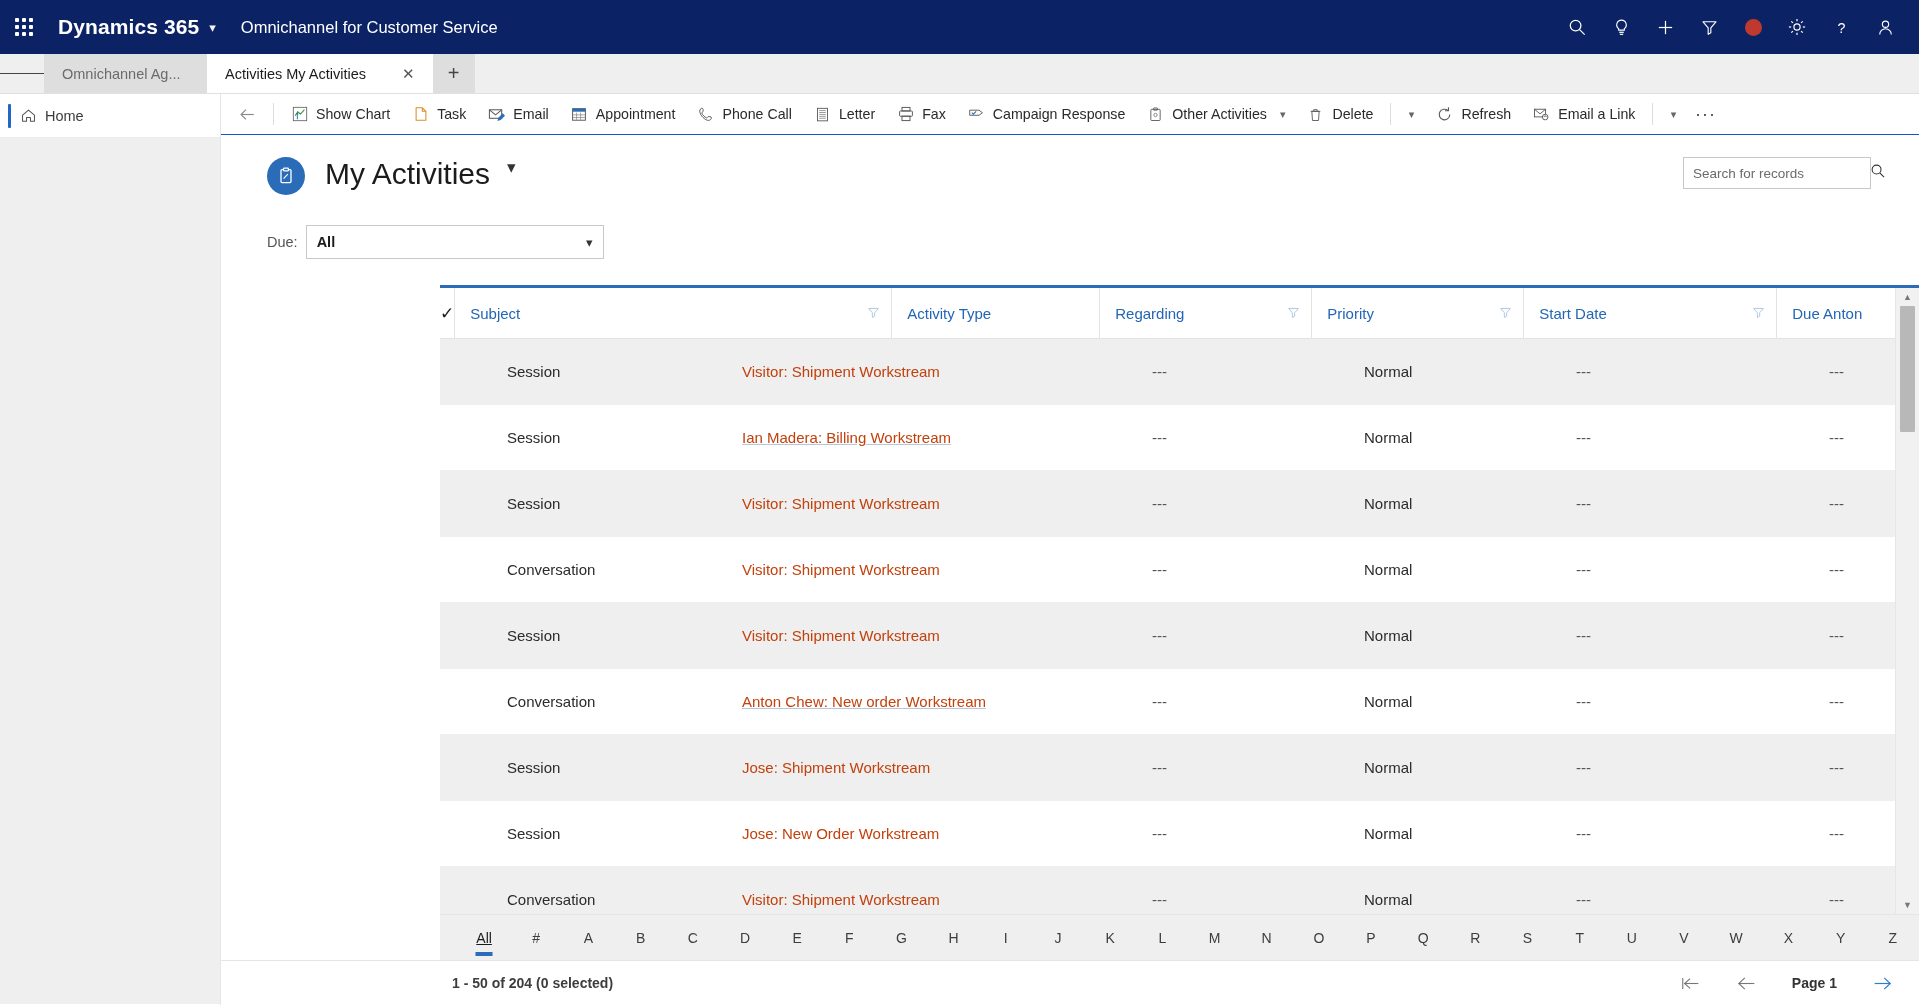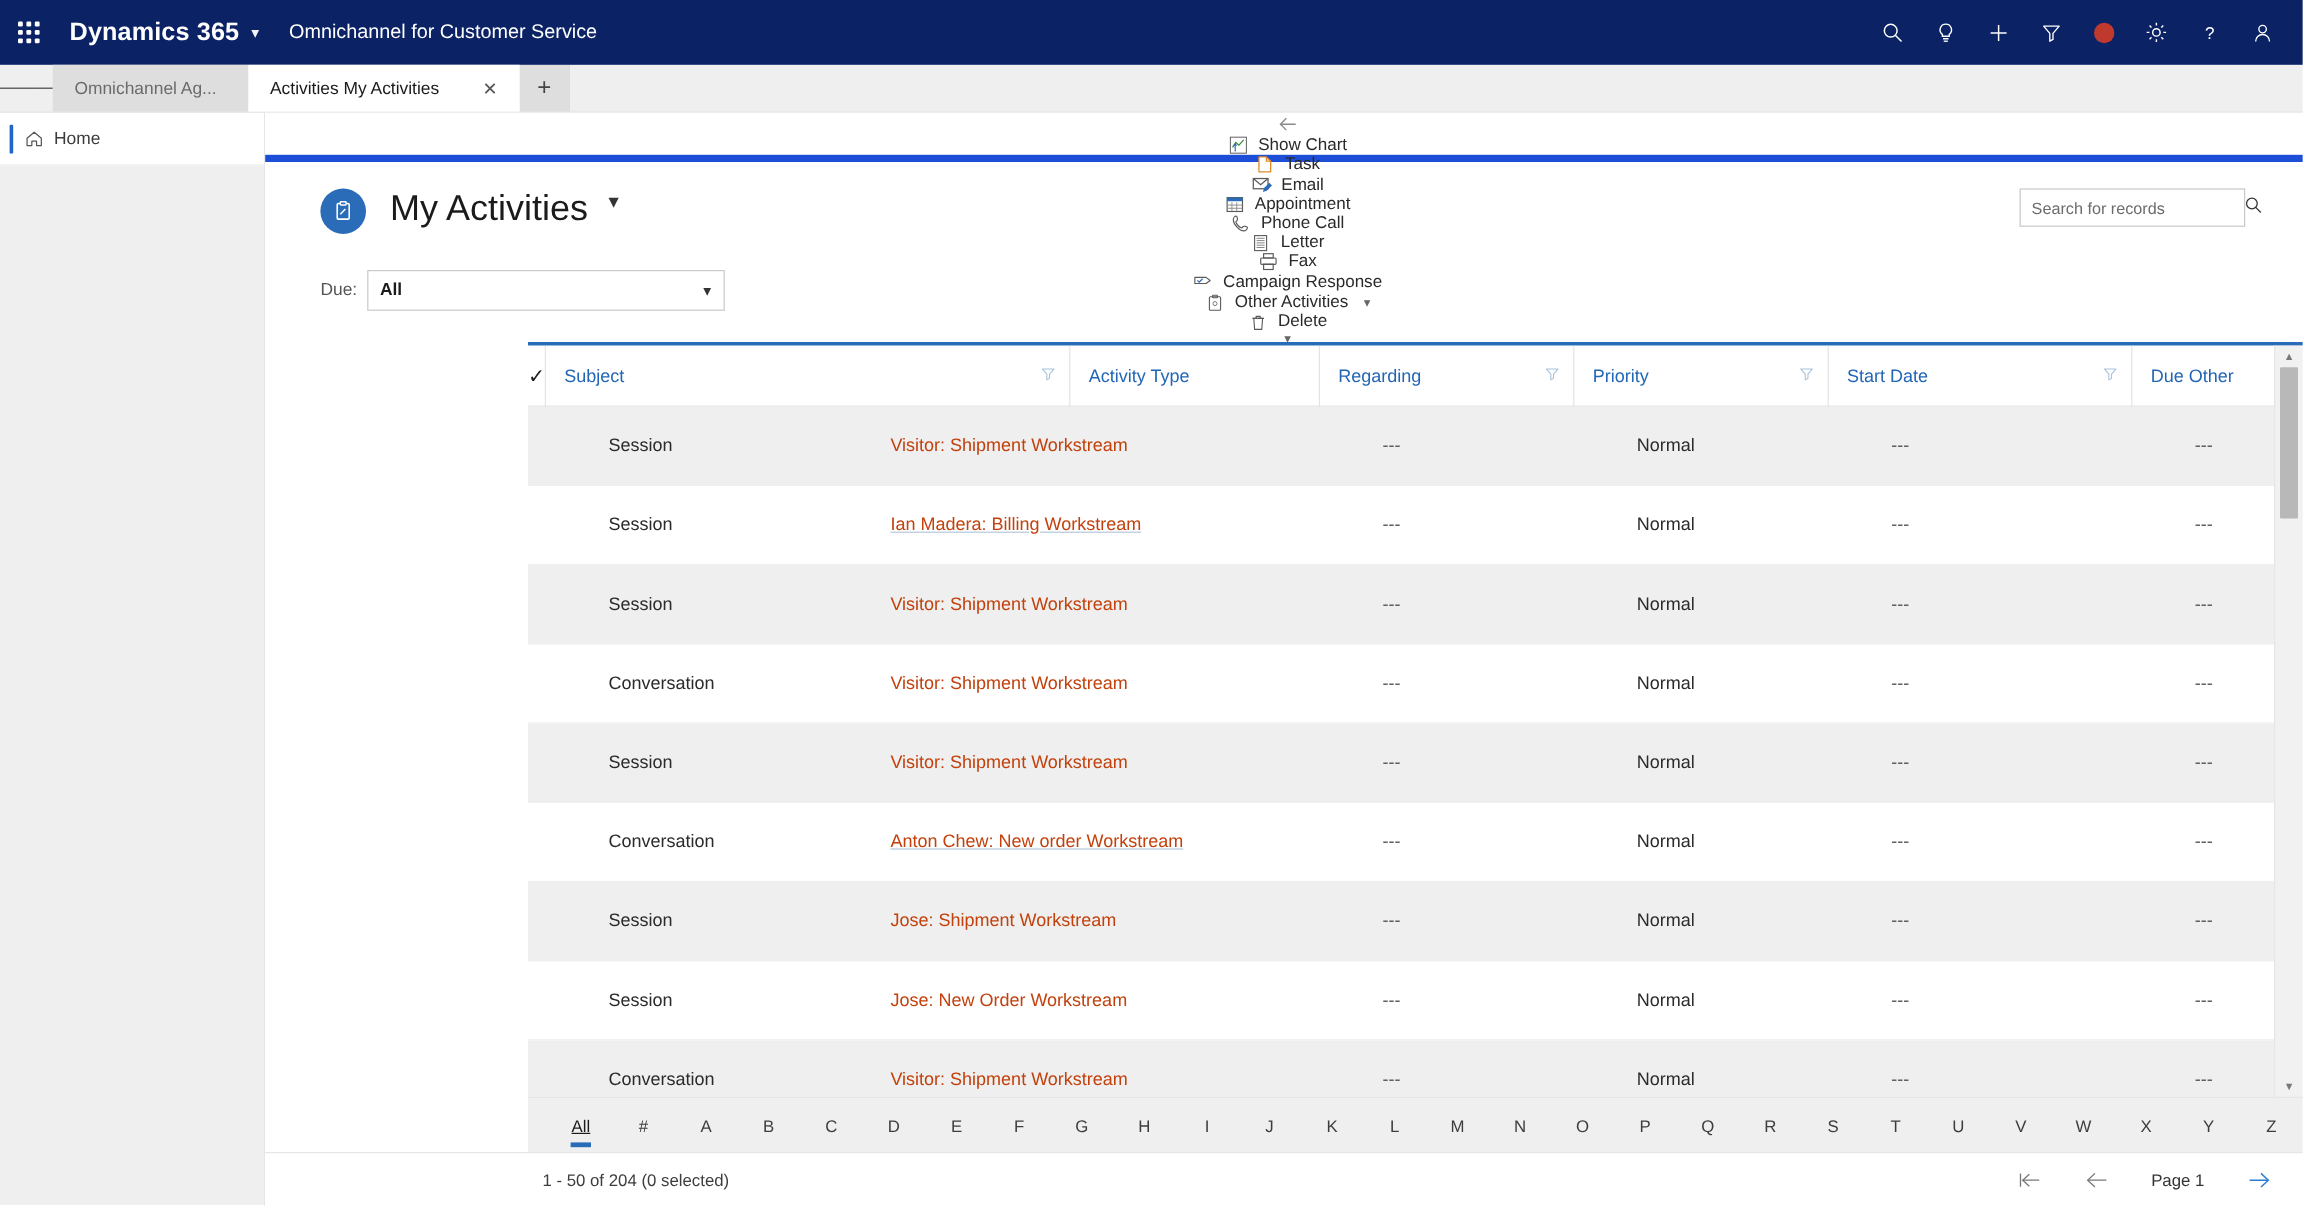--- a/index.html
+++ b/index.html
@@ -67,22 +67,22 @@
     border-bottom: 1px solid #ededed;
   }
   .nav-active-bar { width: 3px; height: 24px; background: #2266c8; border-radius: 1px; }
   .nav-ico { width: 34px; display: flex; align-items: center; justify-content: center; }
   .sidenav-rest { background: #efefef; height: calc(100% - 45px); }
 
   .content { flex: 1; display: flex; flex-direction: column; background: #fff; min-width: 0; }
 
   
   .cmdbar {
-    height: 41px; display: flex; align-items: center; border-bottom: 6px solid #1d4ed8;
-    padding-left: 6px; background: #fff; font-size: 14.2px; color: #2a2a2a; flex-direction: column;
+    height: 41px; display: flex; align-items: center; border-bottom: 1px solid #1d4ed8;
+    padding-left: 6px; background: #fff; font-size: 14.2px; color: #2a2a2a;
   }
   .cb-back {
     width: 40px; height: 40px; display: flex; align-items: center; justify-content: center;
     cursor: pointer;
   }
   .cb-sep { width: 1px; height: 22px; background: #dcdcdc; margin: 0 6px; }
   .cb-btn {
     display: flex; align-items: center; gap: 8px; padding: 0 11px; height: 40px;
     cursor: pointer; white-space: nowrap;
   }
@@ -187,21 +187,21 @@
   }
   .alpha.active { color: #1b1b1b; text-decoration: underline; }
   .alpha.active::after {
     content: ""; position: absolute; left: 50%; transform: translateX(-50%);
     bottom: -4px; width: 17px; height: 4px; background: #2b6cb8;
   }
 
   
   .footer {
     height: 45px; background: #fff; border-top: 1px solid #e6e6e6;
-    display: flex; align-items: center; padding: 0 26px 0 219px; font-size: 14px; color: #3d3d3d;
+    display: flex; align-items: center; padding: 0 26px 0 219px; font-size: 14px; color: #3d3d3d; font-weight: bold;
   }
   .foot-count { padding-left: 12px; }
   .pager { margin-left: auto; display: flex; align-items: center; gap: 34px; }
   .pg-btn { cursor: pointer; display: flex; align-items: center; }
   .pg-label { font-size: 14px; color: #333; }
 </style>
 </head>
 <body>
 
 <div class="topbar">
@@ -550,21 +550,21 @@
               <span class="gh-icons">
                 <span>
                   <svg width="13" height="13" viewBox="0 0 16 16">
                       <path d="M2 3h12l-4.6 5.4v4.2l-2.8 1.6V8.4z" fill="none" stroke="#a8c2de" stroke-width="1.1" stroke-linejoin="round"></path>
                     </svg>
                 </span>
               </span>
             </div>
 
             <div class="gh-cell c-due">
-              <span class="gh-label">Due Other</span>
+              <span class="gh-label">Due Anton</span>
 
             </div>
           </div>
 
           <div id="rows-host">
               <div class="grow alt">
                 <div class="gr-check"></div>
                 <div class="gc c-type">
                   <span class="">Session</span>
                 </div>

